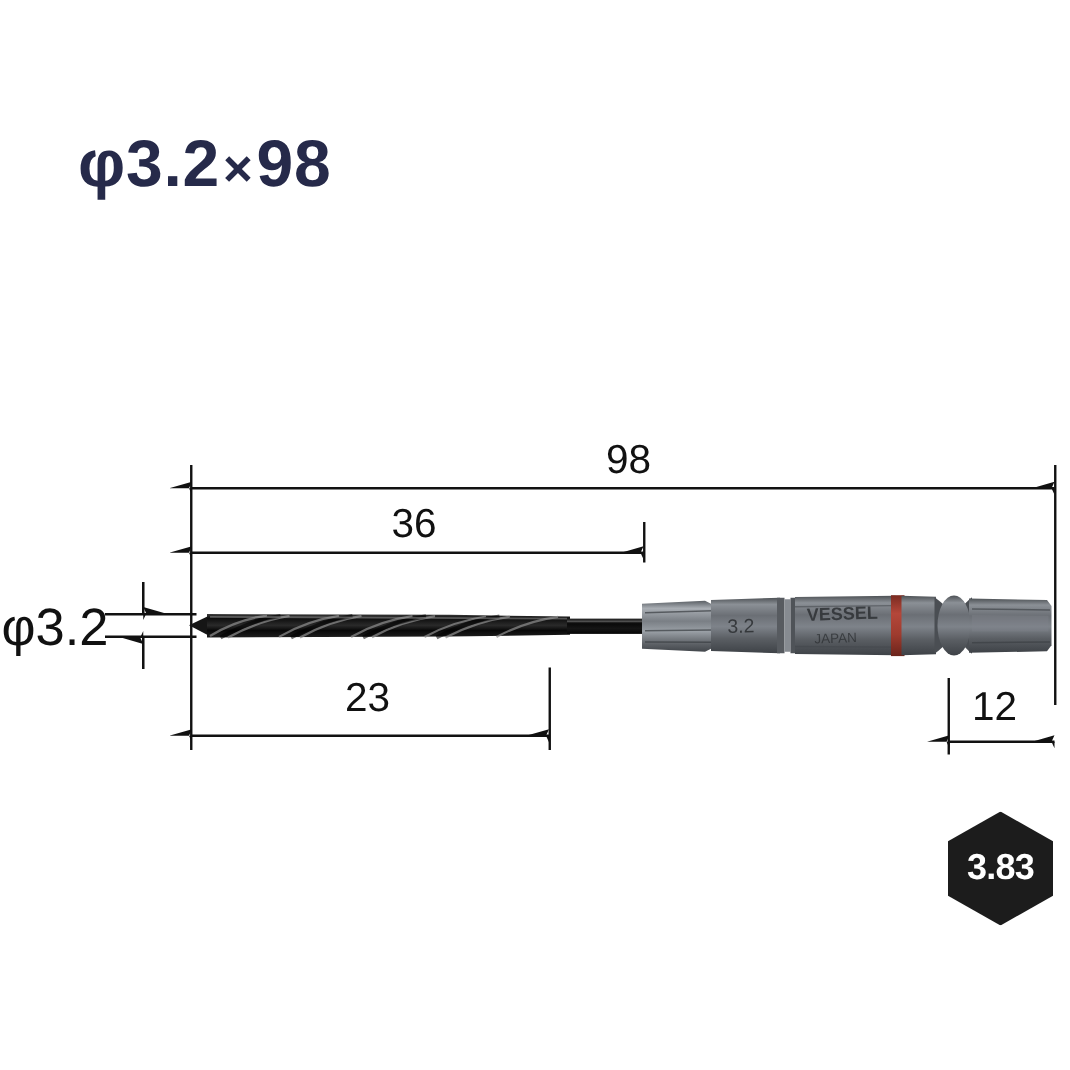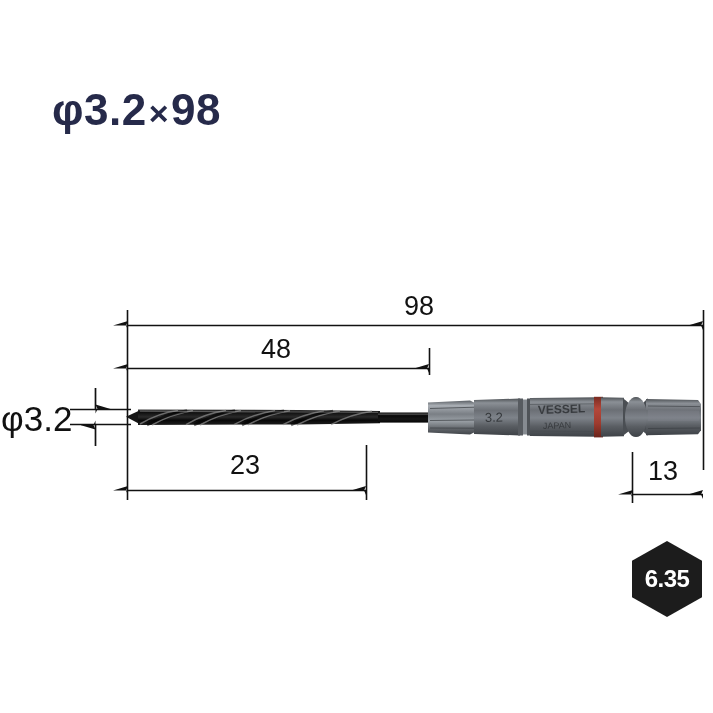--- a/index.html
+++ b/index.html
@@ -238,23 +238,23 @@
       <path d="M646,399.0 L698,400.0 L701,404.0 L701,430.2 L698,434.2 L646,435.2 Z" fill="url(#gShank)"></path>
       <g stroke="#383c40" stroke-width="1" opacity="0.6">
         <line x1="648" y1="406.0" x2="700" y2="406.6"></line>
         <line x1="648" y1="428.5" x2="700" y2="428.0"></line>
       </g>
       <path d="M648,410 L699,410.5 L699,421 L648,421 Z" fill="#80858b" opacity="0.35"></path>
     </g>
   </svg>
 
   <div class="dim-label" id="label-98">98</div>
-  <div class="dim-label" id="label-48">48</div>
+  <div class="dim-label" id="label-48">36</div>
   <div class="dim-label" id="label-36">23</div>
-  <div class="dim-label" id="label-13">13</div>
+  <div class="dim-label" id="label-13">12</div>
   <div class="dim-label" id="label-phi">φ3.2</div>
 
   <div id="hex-badge">
     <div class="hexshape"></div>
-    <div class="hextext">6.35</div>
+    <div class="hextext">3.83</div>
   </div>
 
 </div>
 
 </body></html>

